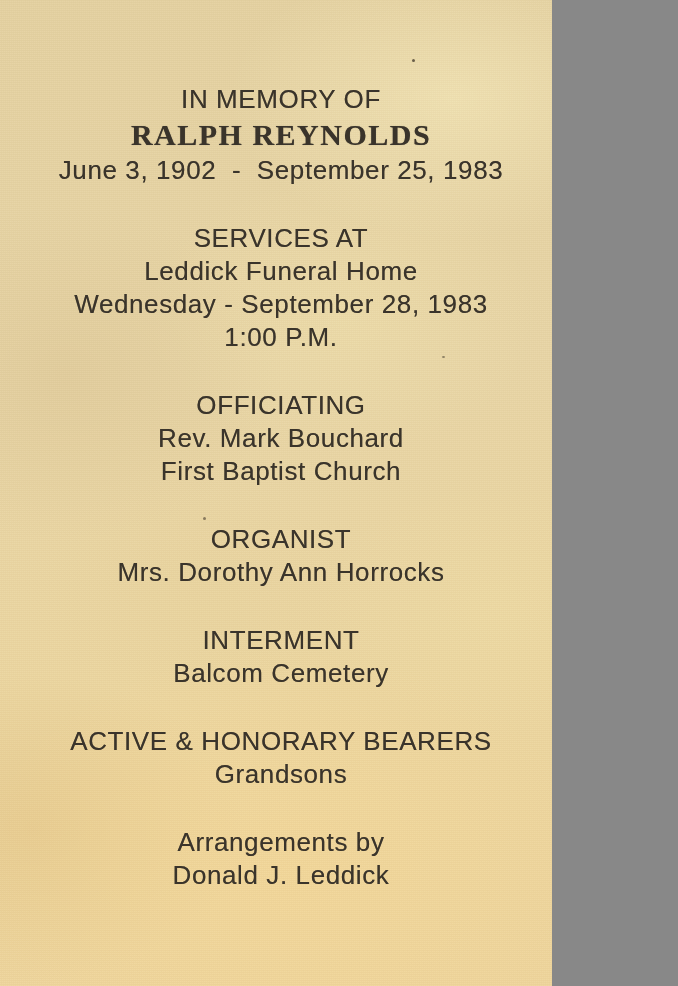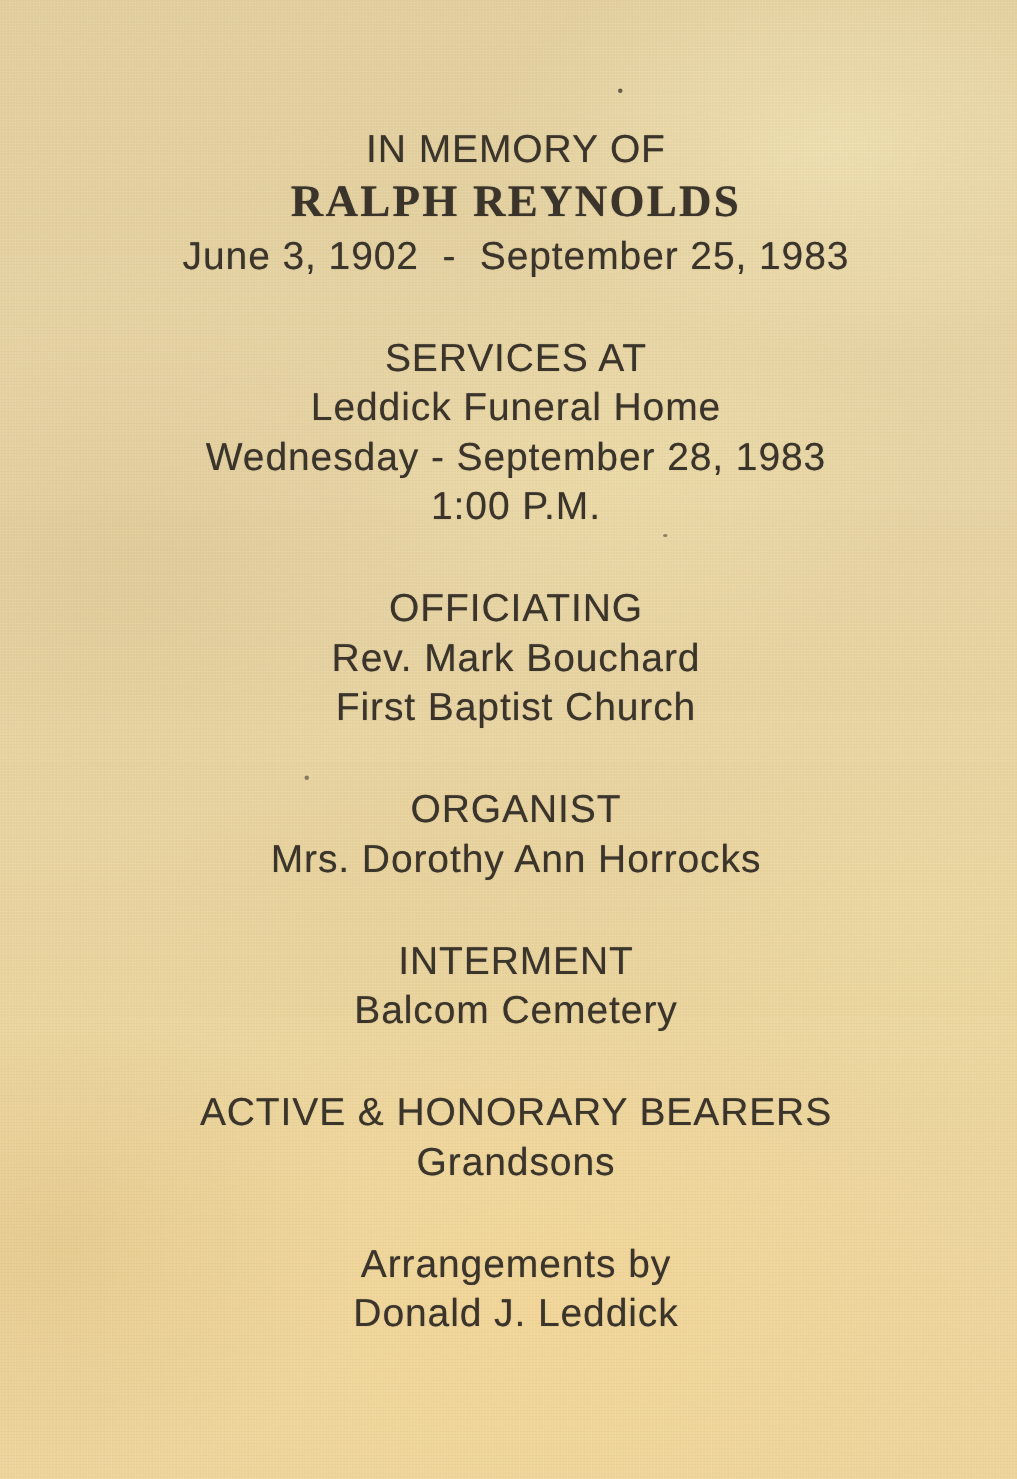--- a/index.html
+++ b/index.html
@@ -2,21 +2,21 @@
 <html><head>
 <meta charset="utf-8">
 <style>
   html, body {
     margin: 0;
     padding: 0;
     background: #888;
   }
   .card {
     position: relative;
-    width: 678px;
+    width: 552px;
     height: 986px;
     overflow: hidden;
     
     background:
       repeating-linear-gradient(0deg, rgba(255,252,240,0.025) 0 1px, rgba(120,92,40,0.025) 1px 2px),
       repeating-linear-gradient(90deg, rgba(255,252,240,0.02) 0 1px, rgba(120,92,40,0.02) 1px 2px),
       radial-gradient(ellipse 320px 200px at 82% 10%, rgba(248,236,190,0.55), transparent 70%),
       radial-gradient(ellipse 300px 240px at 12% 38%, rgba(219,197,148,0.50), transparent 70%),
       radial-gradient(ellipse 280px 200px at 62% 32%, rgba(242,226,172,0.45), transparent 70%),
       radial-gradient(ellipse 420px 300px at 52% 88%, rgba(246,216,150,0.55), transparent 75%),

